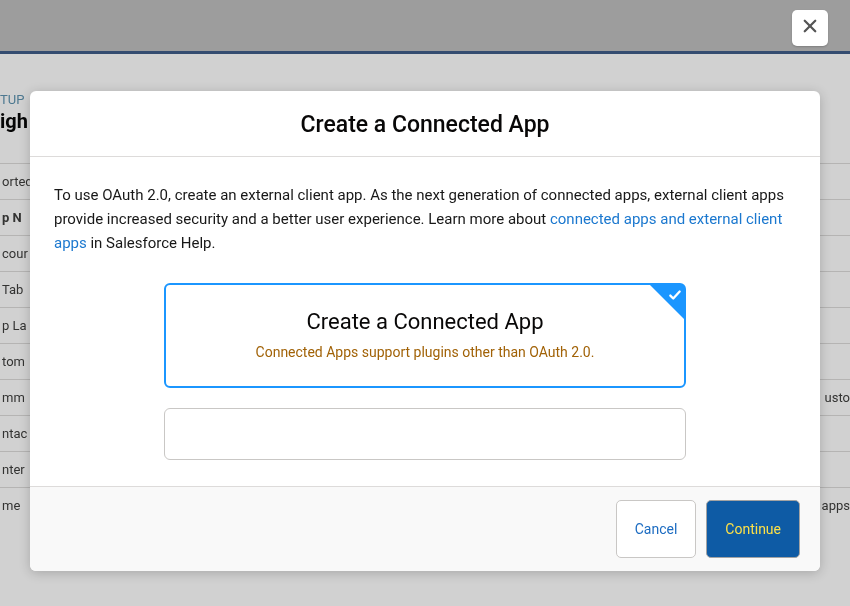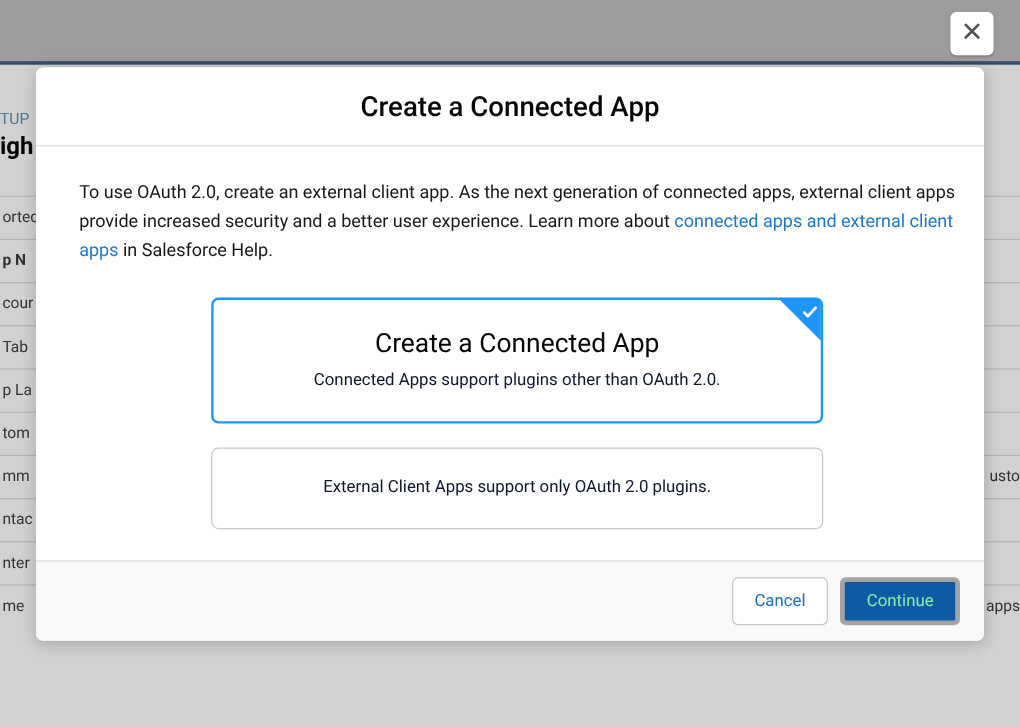--- a/index.html
+++ b/index.html
@@ -54,21 +54,21 @@
     .backdrop-row .col2 { flex: 1; }
     .backdrop-section {
       padding-left: 0;
     }
 
     
     .modal-shade {
       position: absolute;
       inset: 0;
       display: flex;
-      align-items: flex-start;
+      align-items: center;
       justify-content: center;
       padding-top: 56px;
     }
     .modal {
       width: 790px;
       background: #ffffff;
       border-radius: 6px;
       box-shadow: 0 2px 12px rgba(0,0,0,0.2);
       display: flex;
       flex-direction: column;
@@ -94,21 +94,20 @@
       padding: 20px 0 18px;
       border-bottom: 1px solid #dddbda;
     }
     .modal-title {
       font-size: 23px;
       font-weight: 500;
       color: #080707;
     }
     .modal-body {
       padding: 26px 24px 26px 24px;
-      margin-left: 12px;
     }
     .modal-desc {
       font-size: 15px;
       line-height: 1.6;
       color: #181818;
     }
     .modal-desc a {
       color: #1b78cf;
       text-decoration: none;
     }
@@ -132,21 +131,21 @@
       border: 2px solid #1b96ff;
     }
     .option-title {
       font-size: 22px;
       font-weight: 400;
       color: #080707;
       margin-bottom: 10px;
     }
     .option-sub {
       font-size: 14px;
-      color: #0f172a;
+      color: #a16207;
     }
     .corner-check {
       position: absolute;
       top: 0;
       right: 0;
       width: 0;
       height: 0;
       border-left: 34px solid transparent;
       border-top: 34px solid #1b96ff;
     }
@@ -160,34 +159,34 @@
     .modal-footer {
       border-top: 1px solid #dddbda;
       padding: 13px 20px;
       display: flex;
       justify-content: flex-end;
       gap: 10px;
       background: #f9f9f9;
     }
     .btn {
       font-size: 14px;
-      padding: 8px 18px;
+      padding: 20px 18px;
       border-radius: 5px;
       cursor: pointer;
       font-family: inherit;
     }
     .btn-secondary {
       background: #ffffff;
       border: 1px solid #c9c7c5;
       color: #1b6bc1;
     }
     .btn-primary {
       background: #0e5ba5;
-      border: 4px solid #a3a3a3;
-      color: #86efac;
+      border: 1px solid #a3a3a3;
+      color: #fde047;
     }
   </style>
 </head>
 <body>
 
 <div class="backdrop">
   <div class="backdrop-topbar"></div>
   <div class="backdrop-content">
     <div class="backdrop-section">
       <div class="backdrop-setup">TUP</div>
@@ -264,21 +263,20 @@
       </p>
       <div class="options" id="options-container">
           <div class="option-card selected">
             <div class="corner-check"><span><svg viewBox="0 0 24 24" fill="none" stroke="#fff" stroke-width="4" stroke-linecap="round" stroke-linejoin="round">
                   <polyline points="4,13 9,18 20,6"></polyline>
                 </svg></span></div>
             <div class="option-title">Create a Connected App</div>
             <div class="option-sub">Connected Apps support plugins other than OAuth 2.0.</div>
           </div>
           <div class="option-card">
-            <div class="option-sub">External Client Apps support only OAuth 2.0 plugins.</div>
           </div>
         </div>
     </div>
     <div class="modal-footer">
       <button class="btn btn-secondary">Cancel</button>
       <button class="btn btn-primary">Continue</button>
     </div>
   </div>
 </div>
 

